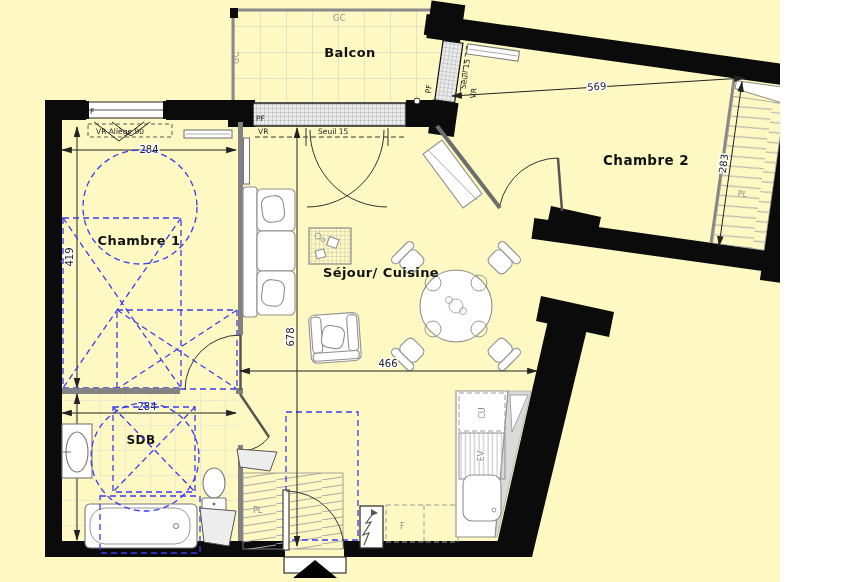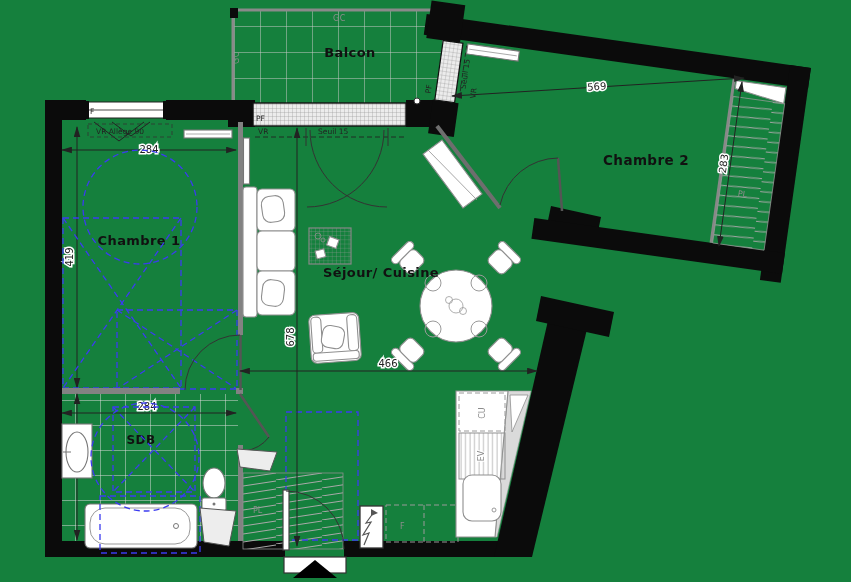--- a/index.html
+++ b/index.html
@@ -1,16 +1,16 @@
 <!DOCTYPE html>
 <html><head>
 <meta charset="utf-8">
 <style>
   html,body{margin:0;padding:0;background:#ffffff;}
-  .stage{width:851px;height:582px;position:relative;background:#15803d;overflow:hidden;text-decoration:underline;}
+  .stage{width:780px;height:582px;position:relative;background:#fef9c3;overflow:hidden;text-decoration:underline;}
   svg{display:block;font-family:"DejaVu Sans", sans-serif;}
   text{font-family:"DejaVu Sans", sans-serif;}
   .room-lbl{font-size:13px;font-weight:bold;fill:#111;letter-spacing:.4px;}
   .room-lbl2{font-size:13.5px;font-weight:bold;fill:#111;letter-spacing:.4px;}
   .dim{font-size:10px;fill:#222;paint-order:stroke;stroke:#fff;stroke-width:3px;}
   .sm{font-size:7.5px;fill:#222;}
   .smg{font-size:8px;fill:#8c8c8c;}
   .gc{font-size:8px;fill:#8c8c8c;letter-spacing:.5px;}
   .wall{fill:#0b0b0b;stroke:none;}
   .blue{fill:none;stroke:#3b3bf0;stroke-width:1.3;stroke-dasharray:6 4;}

